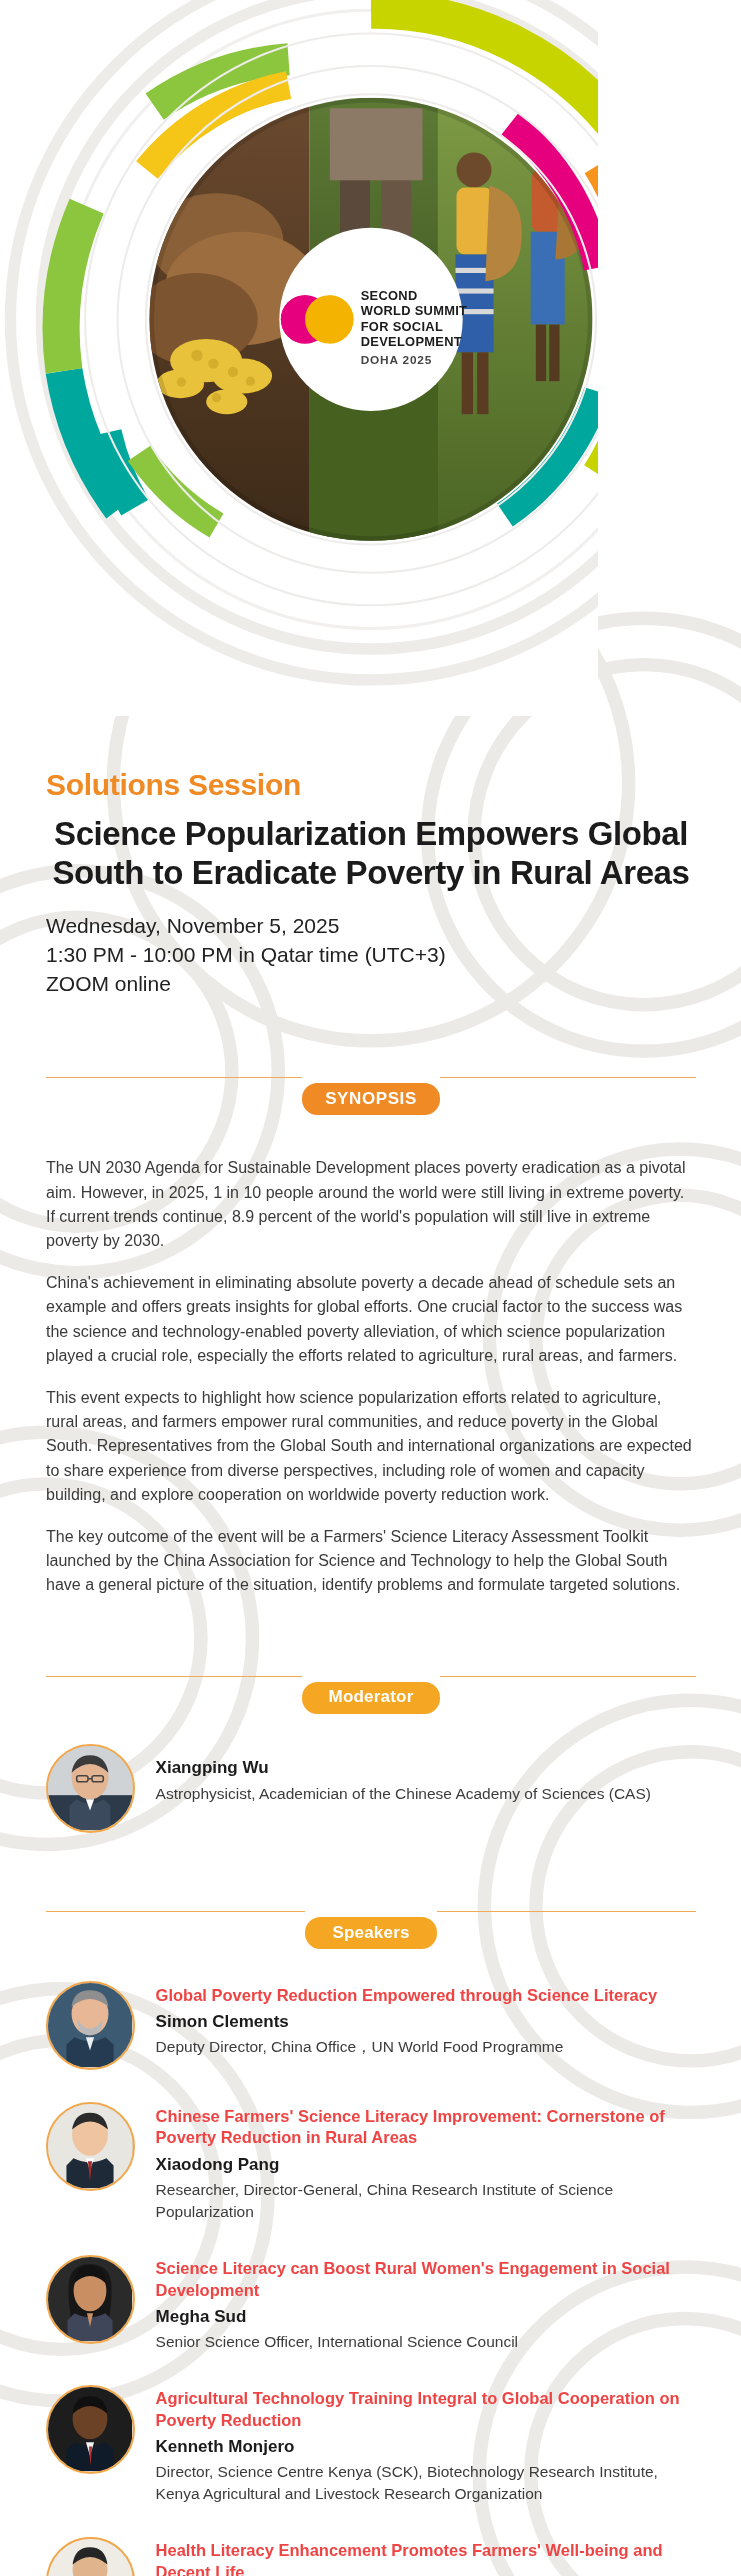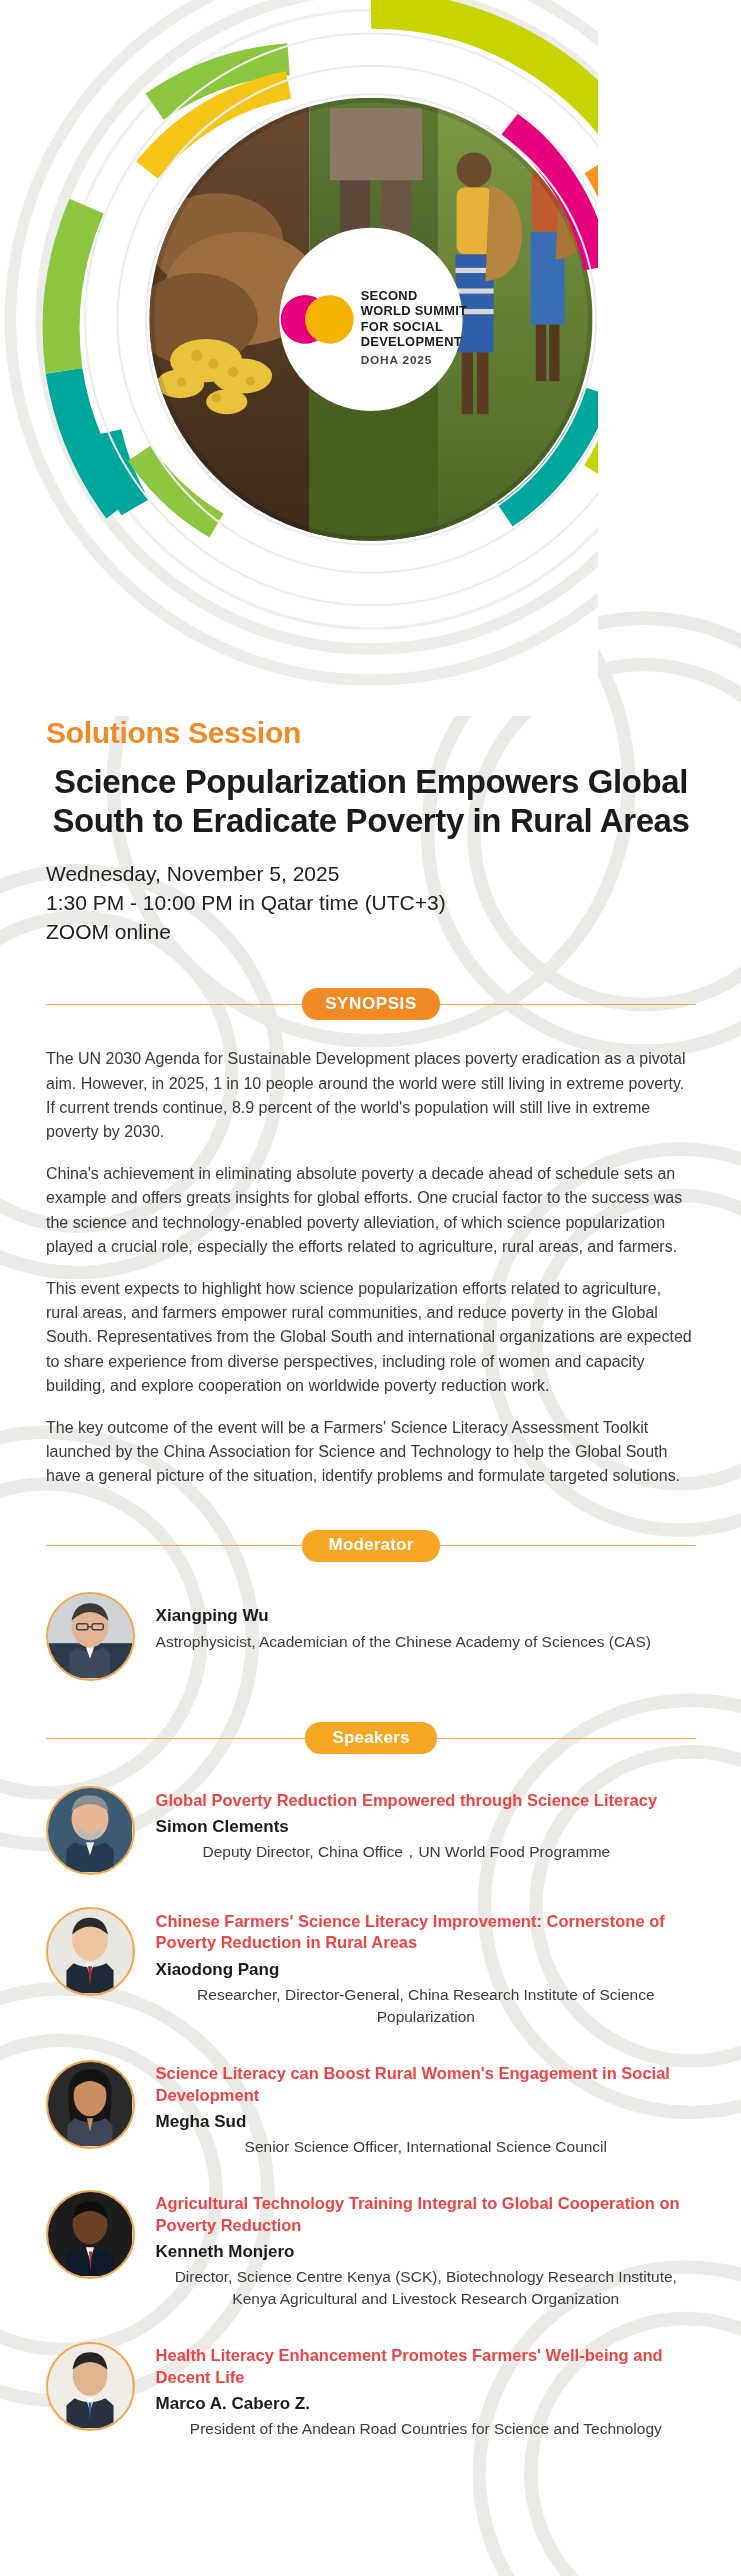--- a/index.html
+++ b/index.html
@@ -36,20 +36,21 @@
   .content {
     position: relative;
     z-index: 3;
     padding: 0 46px 62px 46px;
   }
   .kicker {
     color: #f08a24;
     font-size: 30px;
     font-weight: bold;
     letter-spacing: -0.3px;
+    margin-top: 52px;
   }
   .title {
     color: #1b1b1b;
     font-size: 33px;
     font-weight: bold;
     line-height: 1.16;
     margin-top: 13.4px;
     letter-spacing: -0.4px;
     text-align: center;
   }
@@ -74,30 +75,31 @@
   }
   .pill {
     flex: 0 0 auto;
     background: #f08a24;
     color: #ffffff;
     font-size: 17px;
     font-weight: bold;
     letter-spacing: 0.6px;
     padding: 5.7px 23px 6.7px 23px;
     border-radius: 15.5px;
+    margin-top: 43px;
   }
   .pill.mod {
     background: #f5a623;
     letter-spacing: 0.2px;
     padding: 5.7px 27px 6.7px 27px;
     text-align: center;
   }
 
   
-  .synopsis { margin-top: 27px; }
+  .synopsis { margin-top: 41px; }
   .synopsis p {
     font-size: 16px;
     line-height: 1.52;
     color: #3a3a3a;
     margin-bottom: 17.5px;
   }
   .synopsis p:last-child { margin-bottom: 0; }
 
   
   .person {
@@ -124,21 +126,20 @@
     font-size: 17px;
     font-weight: bold;
     color: #1b1b1b;
     line-height: 1.3;
   }
   .p-role {
     font-size: 15.5px;
     color: #3c3c3c;
     line-height: 1.42;
     margin-top: 3.1px;
-    text-align: center;
   }
   .p-topic {
     font-size: 16.5px;
     font-weight: bold;
     color: #ef4444;
     line-height: 1.33;
     margin-bottom: 4.1px;
   }
   .moderator-block { margin-bottom: 15.5px; }
   .speakers-block { margin-bottom: 5.2px; }

